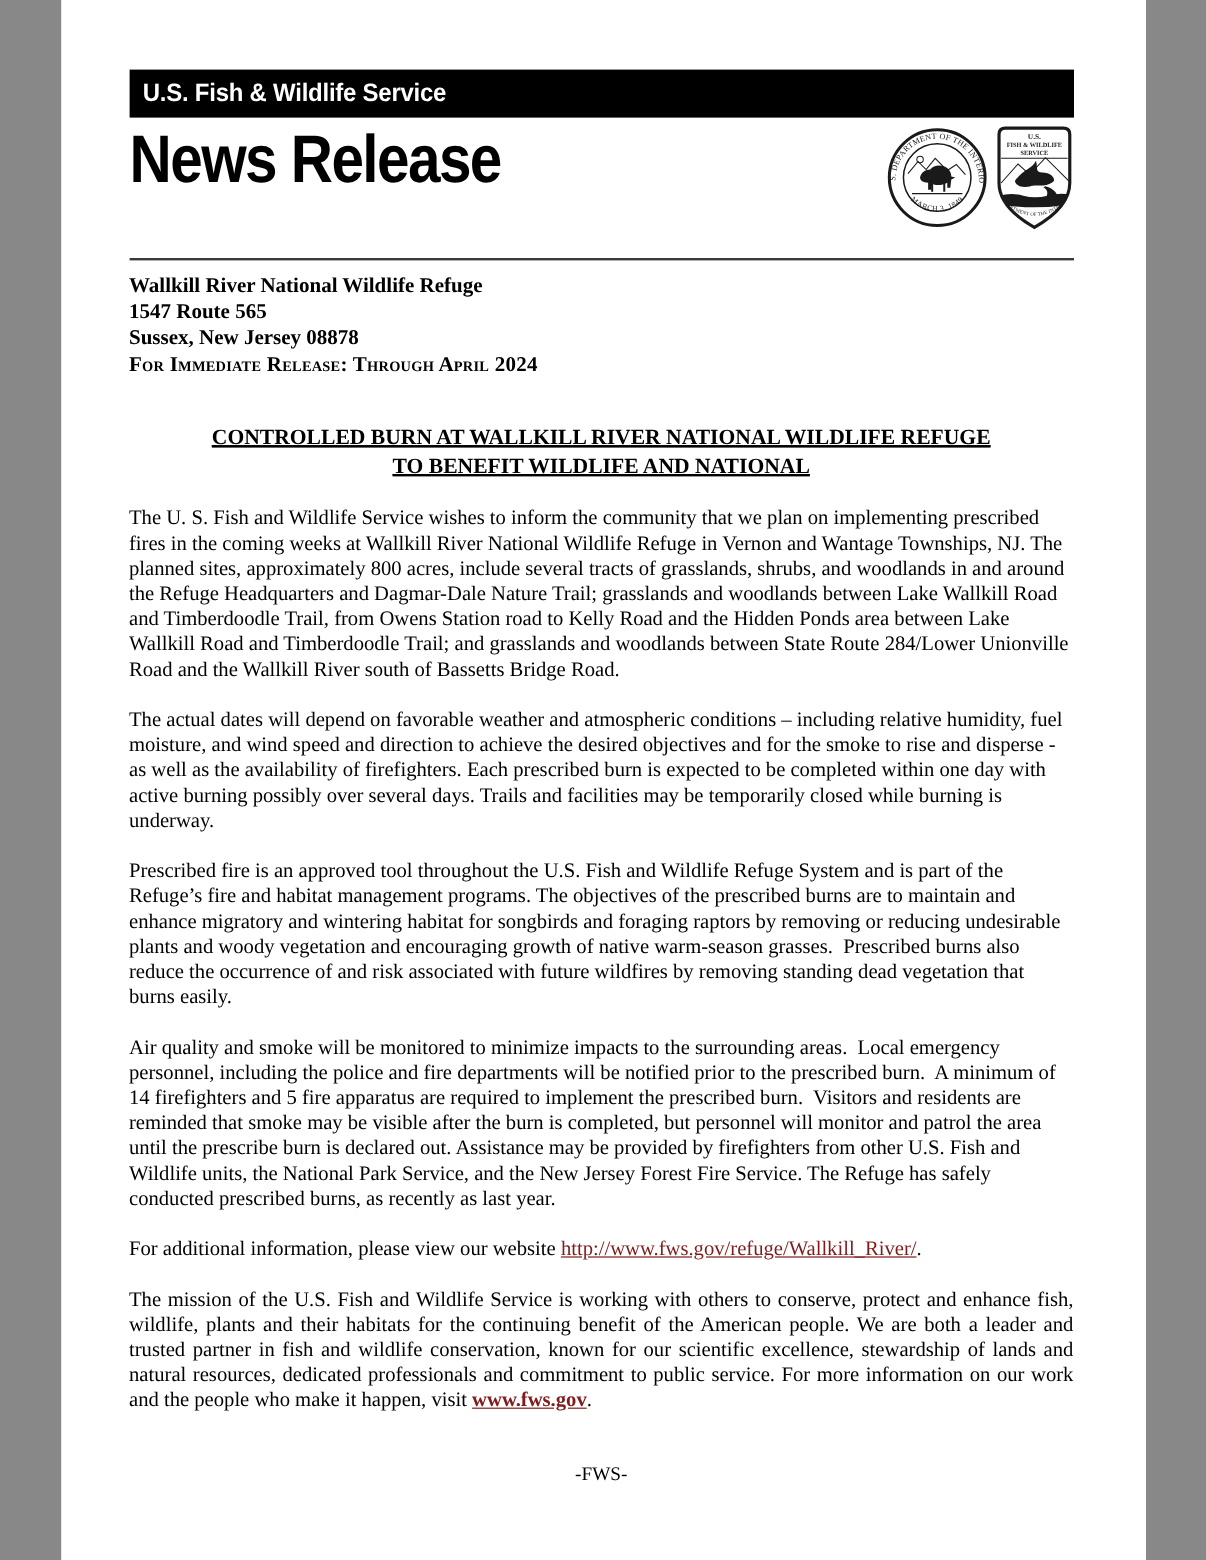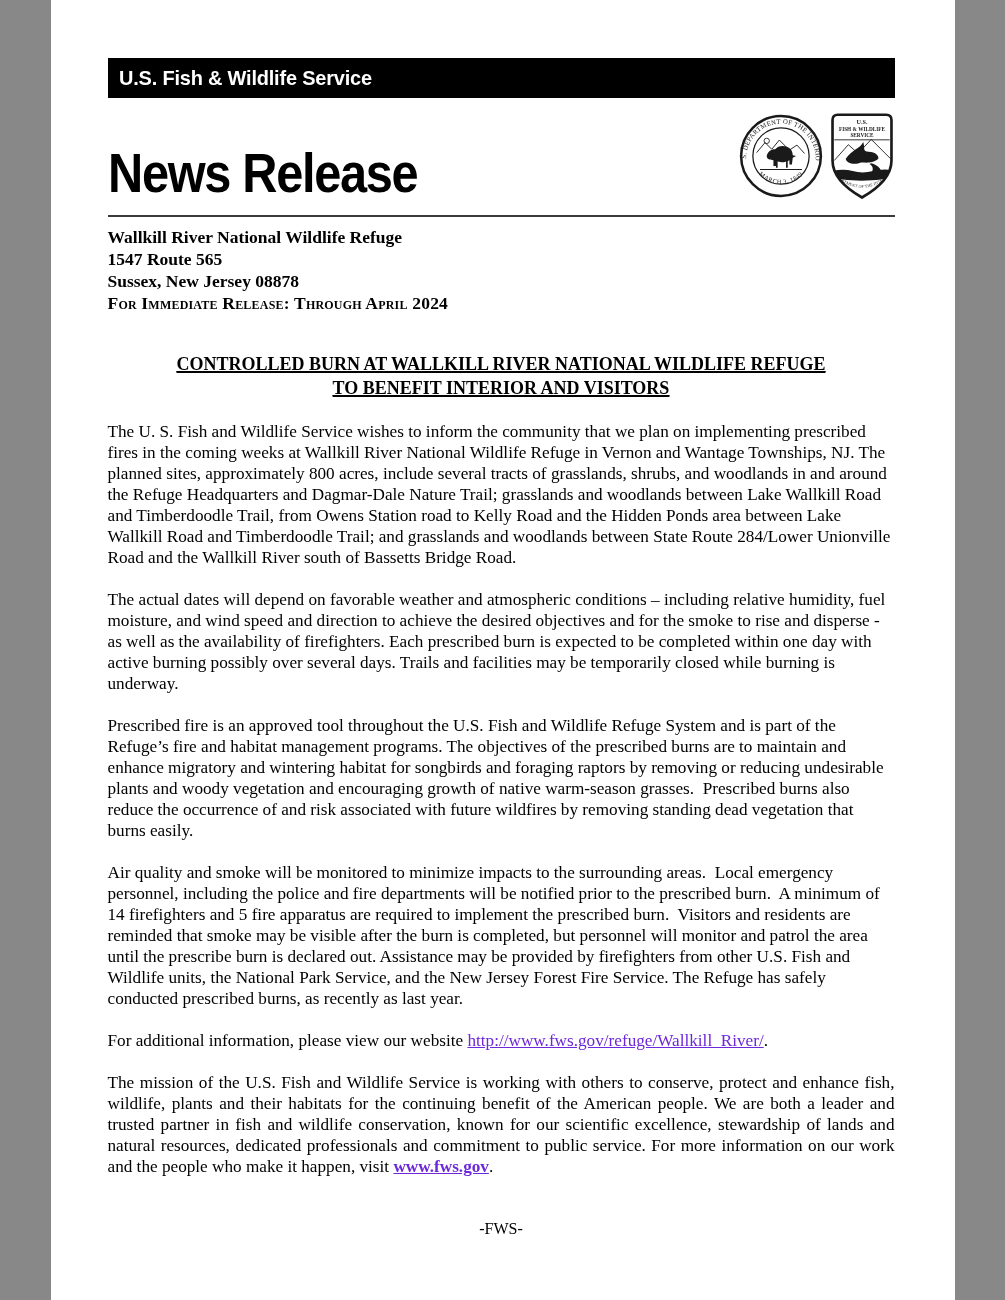--- a/index.html
+++ b/index.html
@@ -15,21 +15,21 @@
   .agency-bar {
     height:40px; background:#000; display:flex; align-items:center;
     padding-left:11px;
   }
   .agency-bar .agency-label {
     font-family:"Liberation Sans", sans-serif; font-weight:bold;
     font-size:21px; color:#fff; letter-spacing:-0.2px;
     transform:scaleX(.95); transform-origin:left center; white-space:nowrap;
   }
   .masthead-row {
-    display:flex; justify-content:space-between; align-items:flex-end;
+    display:flex; justify-content:space-between; align-items:flex-start;
     height:96px; margin-top:7px;
   }
   .news-title {
     font-family:"Liberation Sans", sans-serif; font-weight:bold;
     font-size:56px; line-height:1.0; letter-spacing:-1.5px;
     transform:scaleX(.87); transform-origin:left top; white-space:nowrap;
   }
   .seals { display:flex; gap:6px; align-items:flex-start; }
   .seal-svg { display:block; }
 
@@ -47,21 +47,21 @@
     margin-top:39px;
     text-decoration:underline;
   }
   .headline .u { text-decoration:underline; text-decoration-thickness:1.5px; }
 
   
   .para {
     font-size:17.2px; line-height:21px; margin-top:21px; white-space:pre-wrap;
   }
   .para.justify { text-align:justify; }
-  a.doc-link { color:#6d28d9; text-decoration:underline; }
+  a.doc-link { color:#7f1d1d; text-decoration:underline; }
   a.doc-link.bold { font-weight:bold; }
 
   .footer-mark { text-align:center; font-size:16px; margin-top:43px; }
 </style>
 </head>
 <body>
 
 <div class="page">
   <div class="content">
 
@@ -128,21 +128,21 @@
       <div class="info-left">
         <div>Wallkill River National Wildlife Refuge</div>
         <div>1547 Route 565</div>
         <div>Sussex, New Jersey 08878</div>
         <div class="release-line">For Immediate Release: Through April 2024</div>
       </div>
     </div>
 
     <div class="headline">
       <span class="u">CONTROLLED BURN AT WALLKILL RIVER NATIONAL WILDLIFE REFUGE</span><br>
-      <span class="u">TO BENEFIT INTERIOR AND VISITORS</span>
+      <span class="u">TO BENEFIT WILDLIFE AND NATIONAL</span>
     </div>
 
     <p class="para">The U. S. Fish and Wildlife Service wishes to inform the community that we plan on implementing prescribed fires in the coming weeks at Wallkill River National Wildlife Refuge in Vernon and Wantage Townships, NJ. The planned sites, approximately 800 acres, include several tracts of grasslands, shrubs, and woodlands in and around the Refuge Headquarters and Dagmar-Dale Nature Trail; grasslands and woodlands between Lake Wallkill Road and Timberdoodle Trail, from Owens Station road to Kelly Road and the Hidden Ponds area between Lake Wallkill Road and Timberdoodle Trail; and grasslands and woodlands between State Route 284/Lower Unionville Road and the Wallkill River south of Bassetts Bridge Road.</p>
     <p class="para">The actual dates will depend on favorable weather and atmospheric conditions – including relative humidity, fuel moisture, and wind speed and direction to achieve the desired objectives and for the smoke to rise and disperse - as well as the availability of firefighters. Each prescribed burn is expected to be completed within one day with active burning possibly over several days. Trails and facilities may be temporarily closed while burning is underway.</p>
     <p class="para">Prescribed fire is an approved tool throughout the U.S. Fish and Wildlife Refuge System and is part of the Refuge’s fire and habitat management programs. The objectives of the prescribed burns are to maintain and enhance migratory and wintering habitat for songbirds and foraging raptors by removing or reducing undesirable plants and woody vegetation and encouraging growth of native warm-season grasses.  Prescribed burns also reduce the occurrence of and risk associated with future wildfires by removing standing dead vegetation that burns easily.</p>
     <p class="para">Air quality and smoke will be monitored to minimize impacts to the surrounding areas.  Local emergency personnel, including the police and fire departments will be notified prior to the prescribed burn.  A minimum of 14 firefighters and 5 fire apparatus are required to implement the prescribed burn.  Visitors and residents are reminded that smoke may be visible after the burn is completed, but personnel will monitor and patrol the area until the prescribe burn is declared out. Assistance may be provided by firefighters from other U.S. Fish and Wildlife units, the National Park Service, and the New Jersey Forest Fire Service. The Refuge has safely conducted prescribed burns, as recently as last year.</p>
 
     <p class="para"><span>For additional information, please view our website </span><a class="doc-link" href="#">http://www.fws.gov/refuge/Wallkill_River/</a><span>.</span></p>
 
     <p class="para justify"><span>The mission of the U.S. Fish and Wildlife Service is working with others to conserve, protect and enhance fish, wildlife, plants and their habitats for the continuing benefit of the American people. We are both a leader and trusted partner in fish and wildlife conservation, known for our scientific excellence, stewardship of lands and natural resources, dedicated professionals and commitment to public service. For more information on our work and the people who make it happen, visit </span><a class="doc-link bold" href="#">www.fws.gov</a><span>.</span></p>

